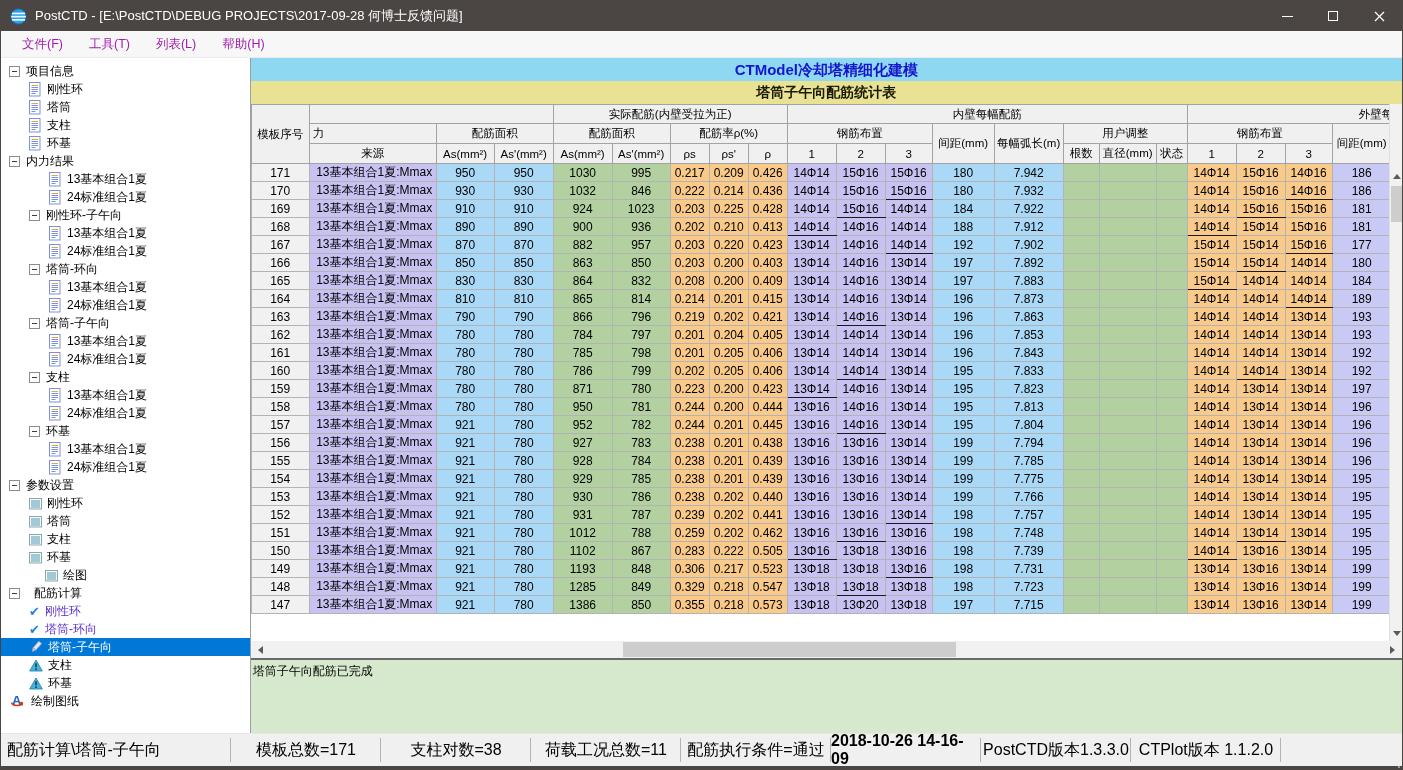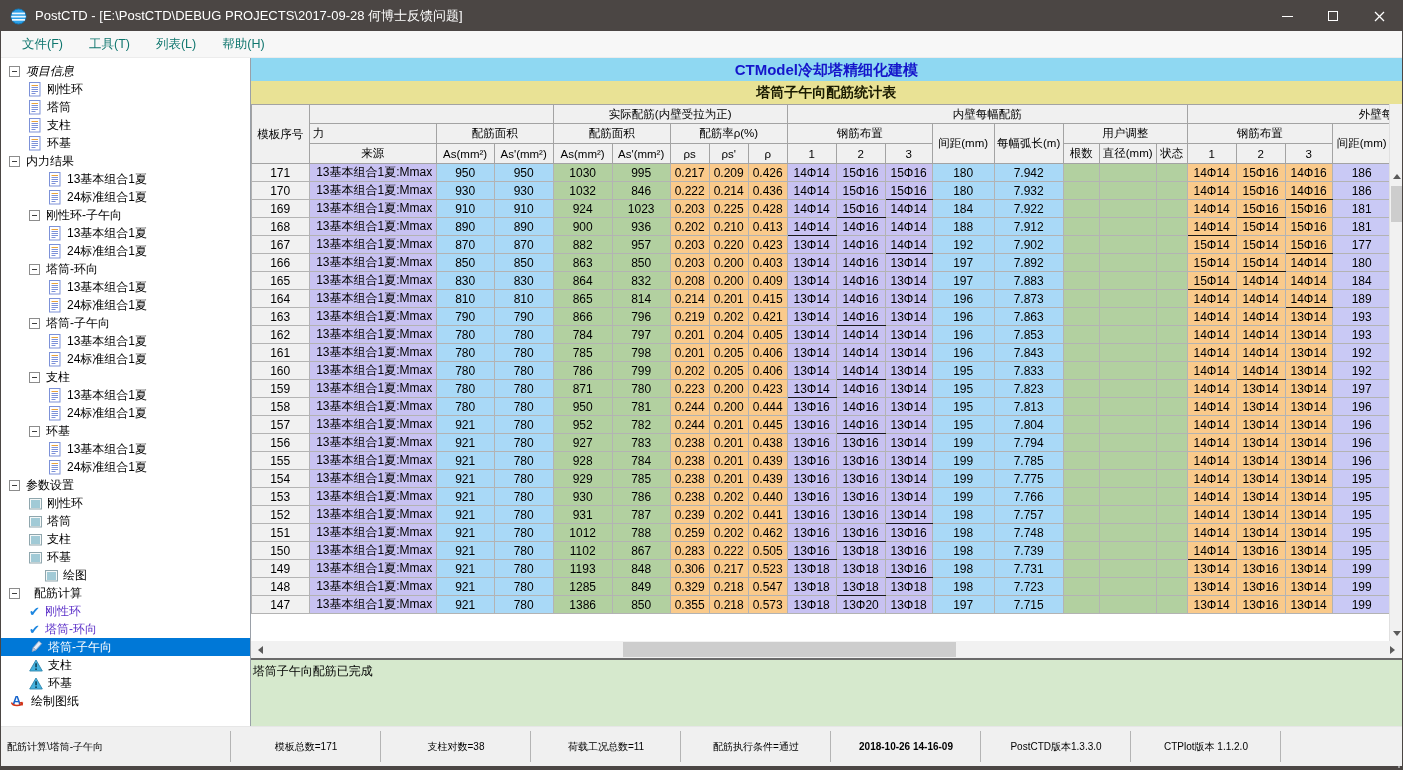--- a/index.html
+++ b/index.html
@@ -10,21 +10,21 @@
   
   .titlebar { height:30px; background:var(--titlebar_bg,#4b4644); display:flex; align-items:center; color:#fff; font-size:13px; }
   .appicon { margin:0 8px 0 9px; display:flex; align-items:center; }
   .title { white-space:nowrap; }
   .wincontrols { margin-left:auto; display:flex; height:100%; }
   .wbtn { width:46px; display:flex; align-items:center; justify-content:center; }
   .glyph-min { width:11px; height:1px; background:#fff; display:block; }
   .glyph-max { width:10px; height:10px; border:1px solid #fff; display:block; }
 
   
-  .menubar { height:27px; background:#f7f7f7; display:flex; align-items:flex-start; font-size:12.5px; padding-left:8px; border-bottom:1px solid #ececec; color:#0f766e; }
+  .menubar { height:27px; background:#f7f7f7; display:flex; align-items:flex-start; font-size:12.5px; padding-left:8px; border-bottom:1px solid #ececec; color:#a21caf; }
   .mitem { padding:0 13px; height:100%; display:flex; align-items:center; }
 
   
   .bodyrow { display:flex; height:683px; }
   .sidebar { width:250px; border-right:1px solid #9aa0a8; background:#fff; padding-top:4px; overflow:hidden; }
   .trow { height:18px; display:flex; align-items:center; font-size:12px; white-space:nowrap; color:#000; }
   .trow.sel { background:var(--selection,#0078d7); color:#fff; }
   .expbox { width:11px; height:11px; border:1px solid #8c8c8c; background:#fff; position:relative; flex:0 0 auto; margin-right:6px; }
   .expbox i { position:absolute; left:2px; right:2px; top:4px; height:1px; background:#3c3c3c; display:block; }
   .ticon { margin-right:5px; display:flex; flex:0 0 auto; align-items:center; }
@@ -65,21 +65,21 @@
   .tri-right { width:0; height:0; border-top:4px solid transparent; border-bottom:4px solid transparent; border-left:5px solid #5a5a5a; }
   .hscroll { position:relative; height:17px; background:#f1f1f1; }
   .hs-left { position:absolute; left:2px; top:0; width:15px; height:17px; display:flex; align-items:center; justify-content:center; }
   .hs-right { position:absolute; right:2px; top:0; width:15px; height:17px; display:flex; align-items:center; justify-content:center; }
   .hthumb { position:absolute; left:372px; top:1px; width:333px; height:15px; background:#cdcdcd; }
 
   
   .message { height:83px; background:var(--message_bg,#d6e9cd); border-top:2px solid #6a6a6a; font-size:12px; padding:3px 0 0 2px; color:#000; }
 
   
-  .statusbar { position:absolute; bottom:0; left:0; width:1403px; height:43px; background:#f0f0f0; display:flex; align-items:stretch; font-size:10px; border-top:1px solid #e6e6e6; border-bottom:3px solid #4b4644; color:#000; }
+  .statusbar { position:absolute; bottom:0; left:0; width:1403px; height:36px; background:#f0f0f0; display:flex; align-items:stretch; font-size:16px; border-top:1px solid #e6e6e6; border-bottom:3px solid #4b4644; color:#000; }
   .sseg { display:flex; align-items:center; justify-content:center; position:relative; }
   .sseg:after { content:""; position:absolute; right:0; top:4px; bottom:4px; width:1px; background:#b4b4b4; }
   .sseg.first { justify-content:flex-start; padding-left:6px; }
   .sseg.filler:after { display:none; }
   .grip { position:absolute; right:4px; bottom:6px; width:2px; height:2px; box-shadow:0 8px #9b9b9b, 4px 8px #9b9b9b, 8px 8px #9b9b9b, 4px 4px #9b9b9b, 8px 4px #9b9b9b, 8px 0 #9b9b9b; }
 </style>
 </head>
 <body>
 
 <div class="app">
@@ -112,21 +112,21 @@
 
   <div class="menubar">
       <span class="mitem">文件(F)</span>
       <span class="mitem">工具(T)</span>
       <span class="mitem">列表(L)</span>
       <span class="mitem">帮助(H)</span>
     </div>
 
   <div class="bodyrow">
     <div class="sidebar">
-        <div class="trow" style="padding-left: 8px; font-style: italic;">
+        <div class="trow" style="padding-left: 8px;">
           <span class="expbox">
             <i></i>
           </span>
           <span>项目信息</span>
         </div>
         <div class="trow" style="padding-left: 28px;">
           <span class="ticon">
             <svg width="13" height="15">
               <rect x="0.5" y="0.5" width="10.5" height="13.5" fill="#ffffff" stroke="#7c91d8"></rect>
               <line x1="2.5" y1="3.5" x2="9" y2="3.5" stroke="#e8a23c"></line>

